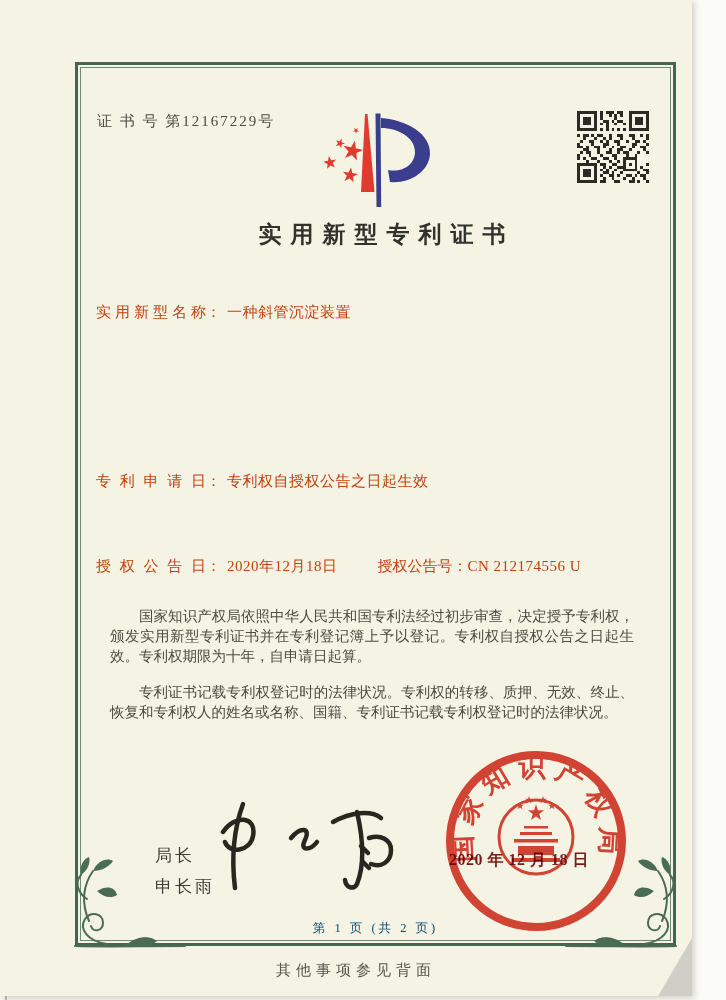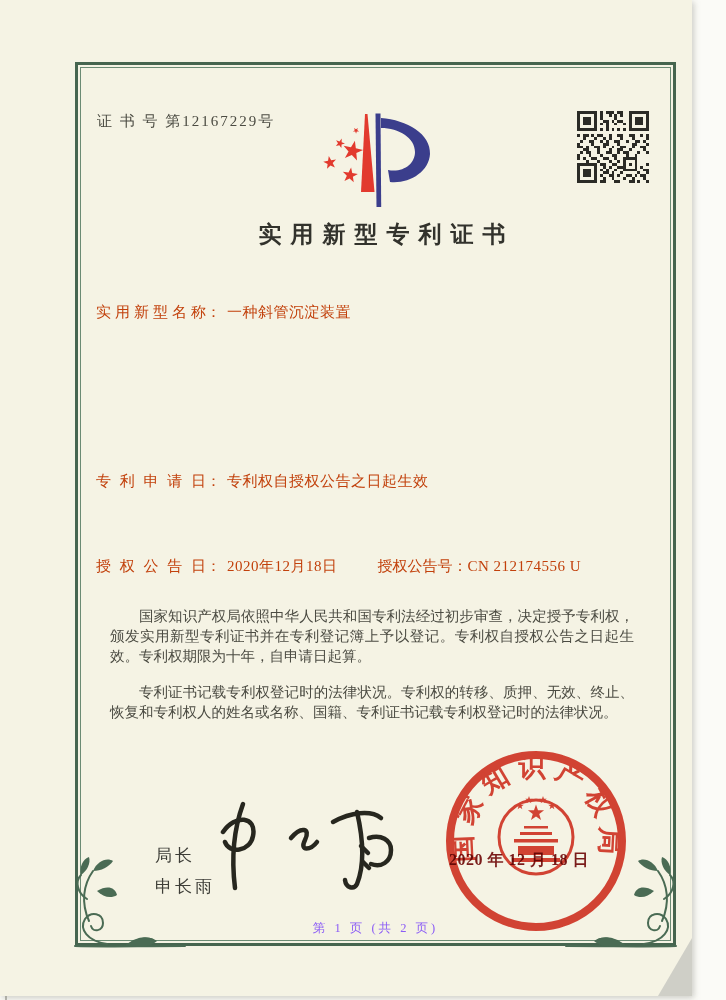--- a/index.html
+++ b/index.html
@@ -45,21 +45,21 @@
 
   .signature { position:absolute; left:205px; top:792px; width:200px; height:108px; }
 
   .seal { position:absolute; left:440px; top:745px; width:192px; height:192px;
     opacity:.93; mix-blend-mode:multiply; }
   .seal-date { position:absolute; left:449px; top:850px; width:160px;
     font-size:16px; font-weight:bold; color:#7f1d1d; letter-spacing:.5px;
     mix-blend-mode:multiply; }
 
   .page-no { position:absolute; left:75px; top:920px; width:601px; text-align:center;
-    font-size:12.5px; letter-spacing:3px; color:#8b5cf6; }
+    font-size:12.5px; letter-spacing:3px; color:#0c4a6e; }
   .footer-note { position:absolute; left:0; top:961px; width:712px; text-align:center;
     font-size:15px; letter-spacing:5px; color:#55554b; }
 
   .orn { position:absolute; width:120px; height:100px; }
   .orn-left { left:67px; top:851px; }
   .orn-right { left:564px; top:851px; transform:scaleX(-1); }
 </style>
 </head>
 <body>
 
@@ -212,15 +212,16 @@
     </g>
     <g fill="#4a6b54">
       <path d="M26,20 C30,10 40,6 46,10 C42,16 34,20 26,20 Z"></path>
       <path d="M30,40 C40,34 48,36 50,44 C44,48 36,46 30,40 Z"></path>
       <path d="M60,94 C70,86 82,84 90,90 C84,96 70,98 60,94 Z"></path>
       <path d="M14,24 C12,16 16,8 22,6 C24,12 20,20 14,24 Z"></path>
     </g>
   </svg>
 
   <div class="page-no">第 1 页 (共 2 页)</div>
+  <div class="footer-note">其他事项参见背面</div>
 
   <div class="scan-cut"></div>
 </div>
 
 </body></html>

